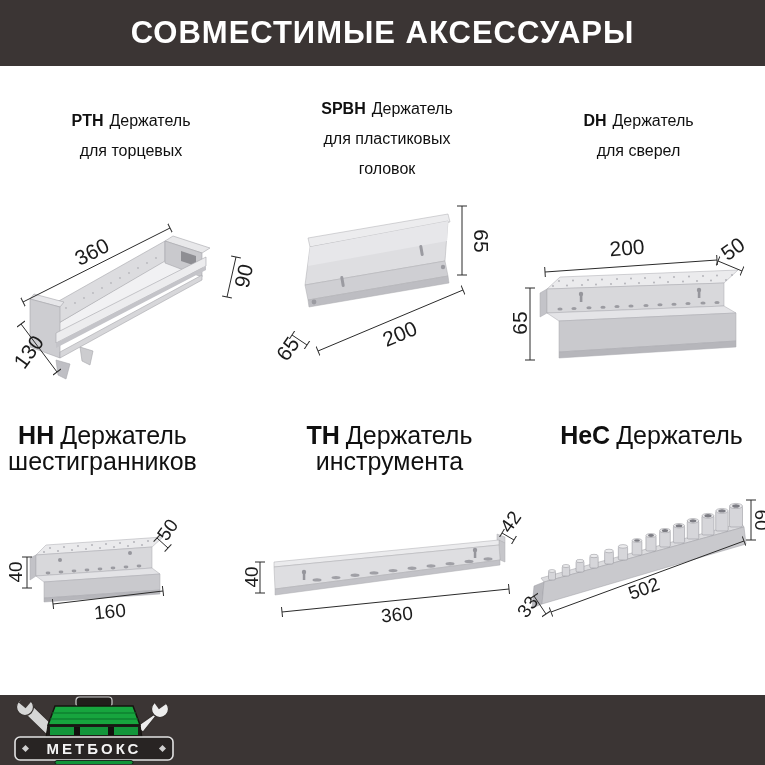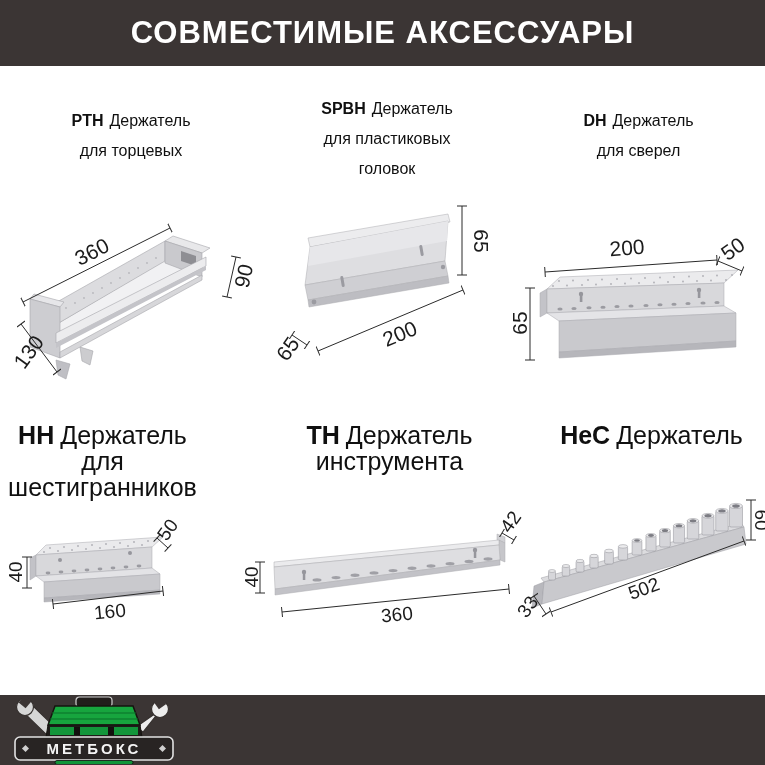--- a/index.html
+++ b/index.html
@@ -209,21 +209,20 @@
       <div class="dim" style="left:8px;top:123px;--r:-90deg">65</div>
     </div>
   </section>
 
   <section class="card c4 r2">
     <div class="ptitle r2t">
       <div class="tl">
         <b>HH</b>
         <span>Держатель</span>
       </div>
-      <div>для</div>
       <div>шестигранников</div>
     </div>
     <div class="fig">
       <svg width="205" height="160" viewBox="0 0 205 160">
         <g stroke="#a9a9ae" stroke-width="0.5">
           <polygon points="30,62 36,59 36,80 30,84" fill="#c2c2c7"></polygon>
           <polygon points="36,59 46,49 163,41 152,51" fill="#eaeaec"></polygon>
           <g fill="#aeaeb4" stroke="none">
             <circle cx="44" cy="56" r="0.9"></circle>
               <circle cx="58" cy="55" r="0.9"></circle>

